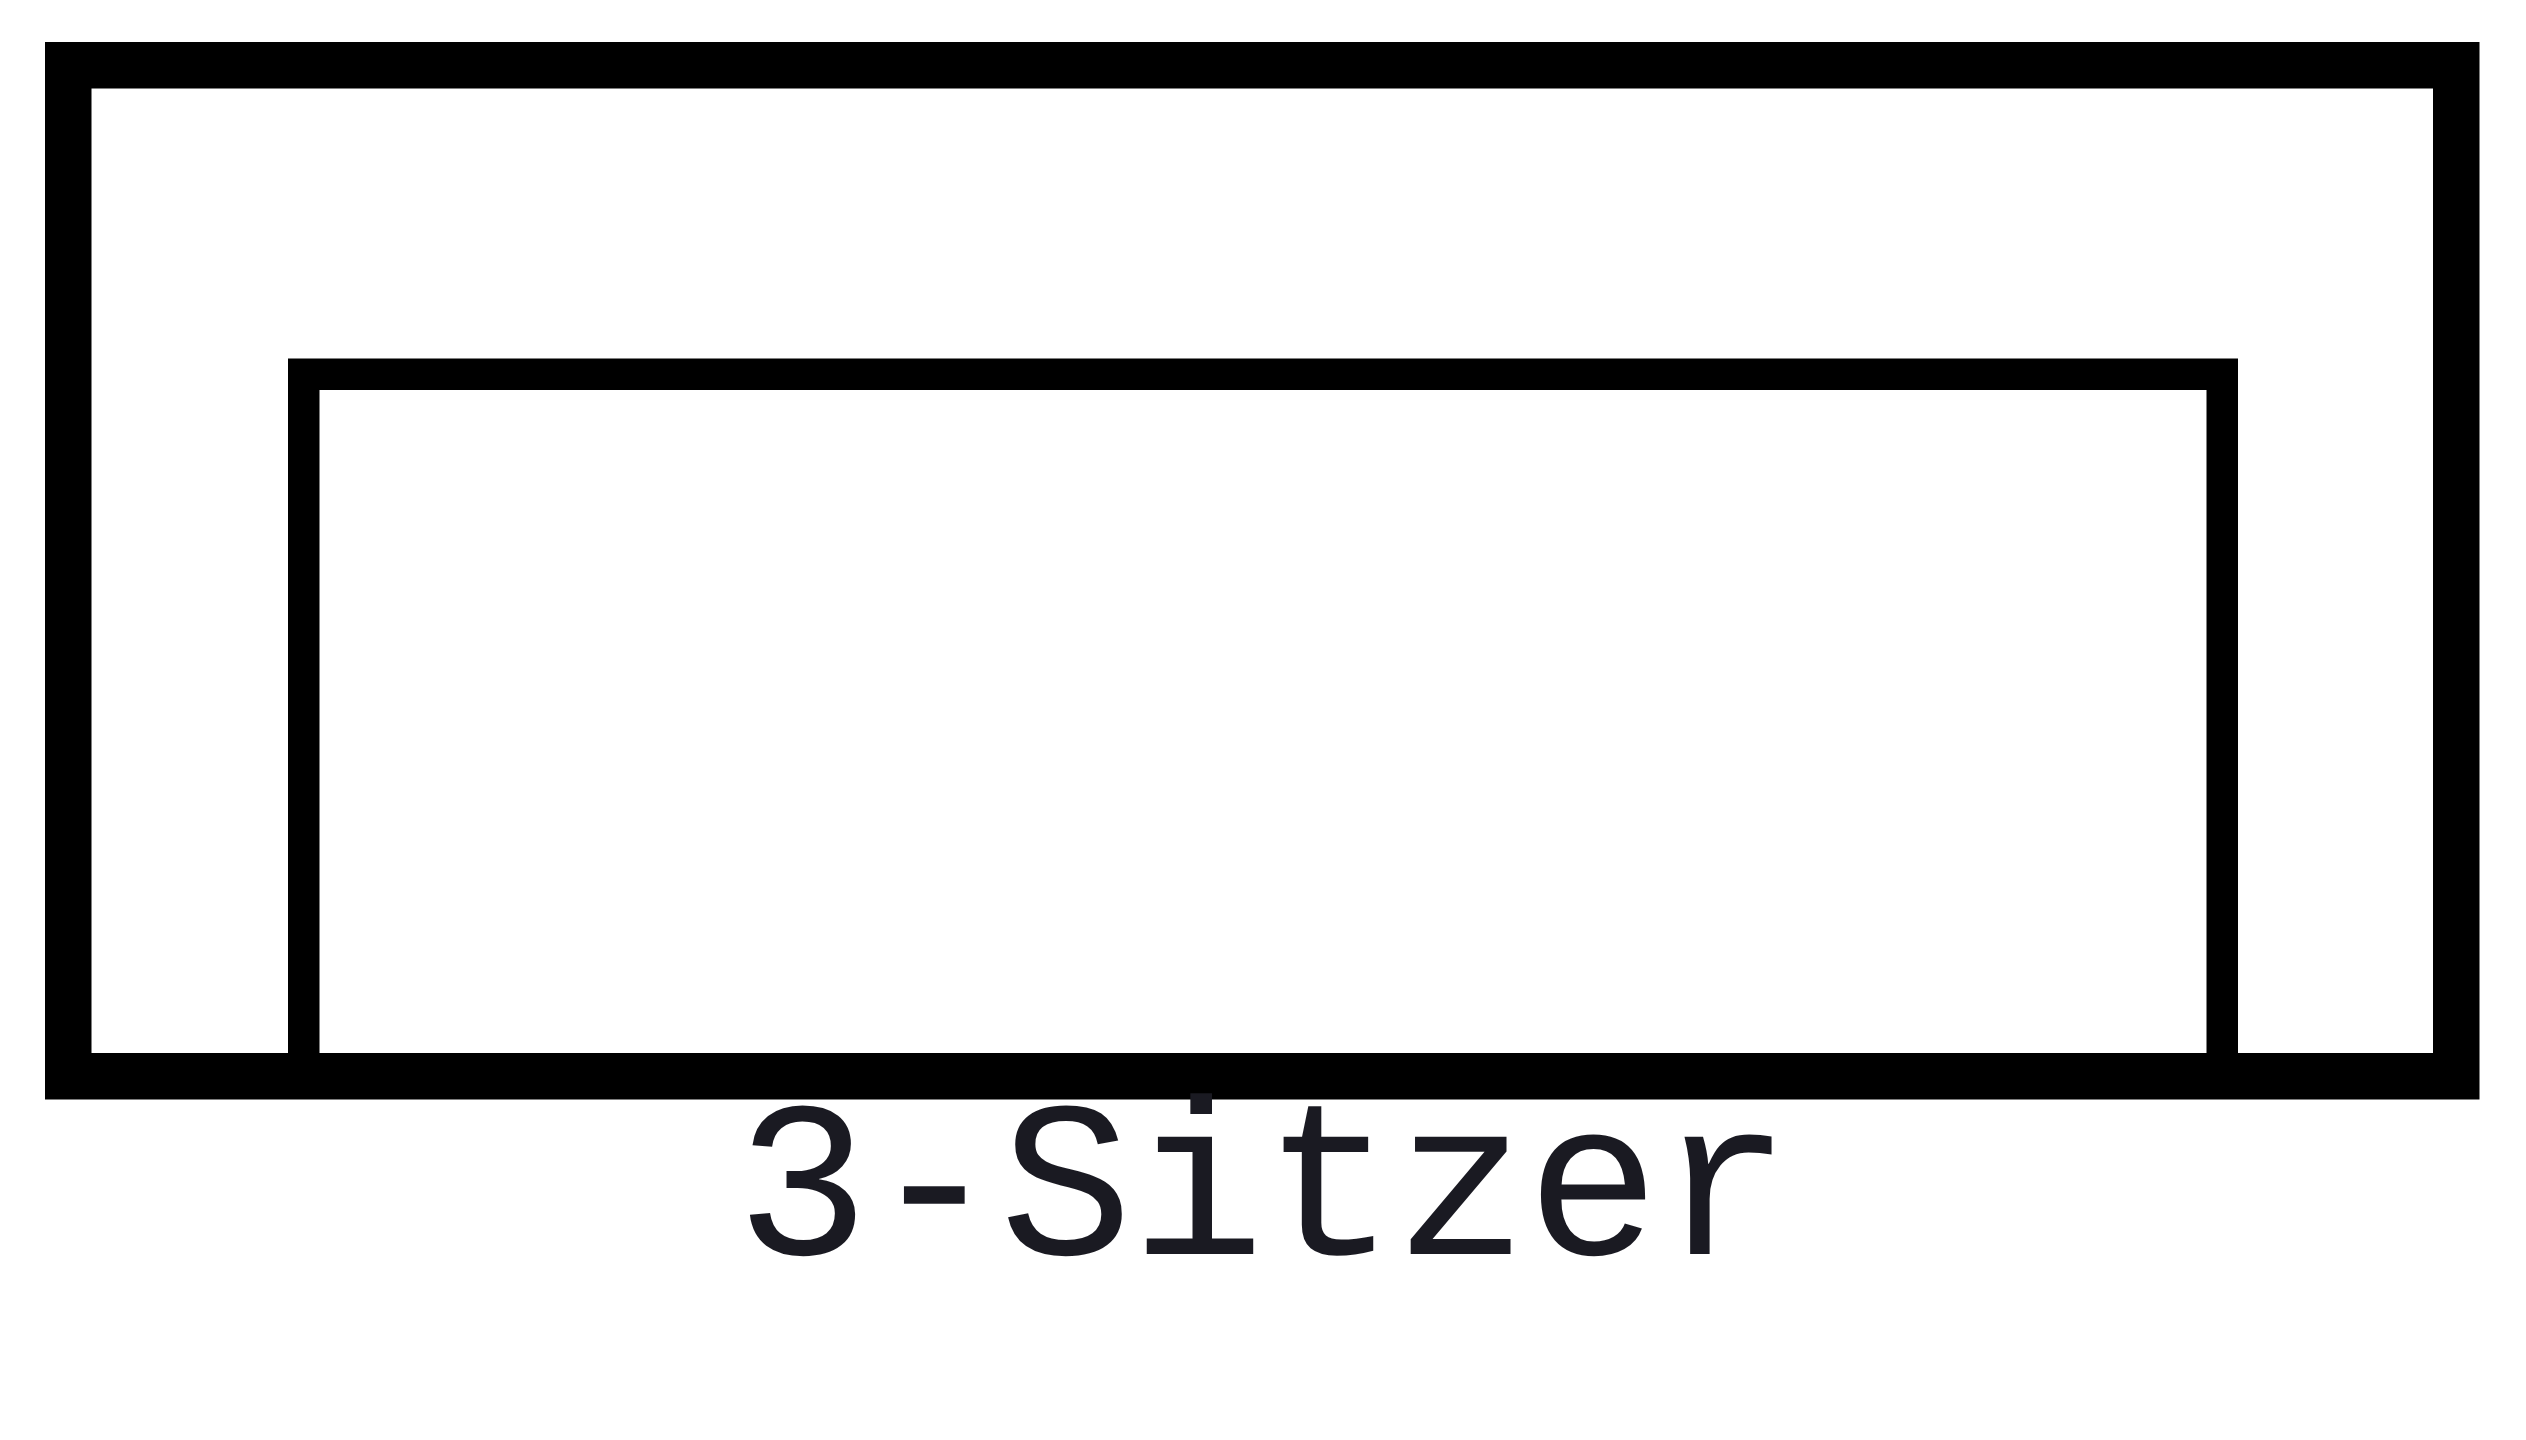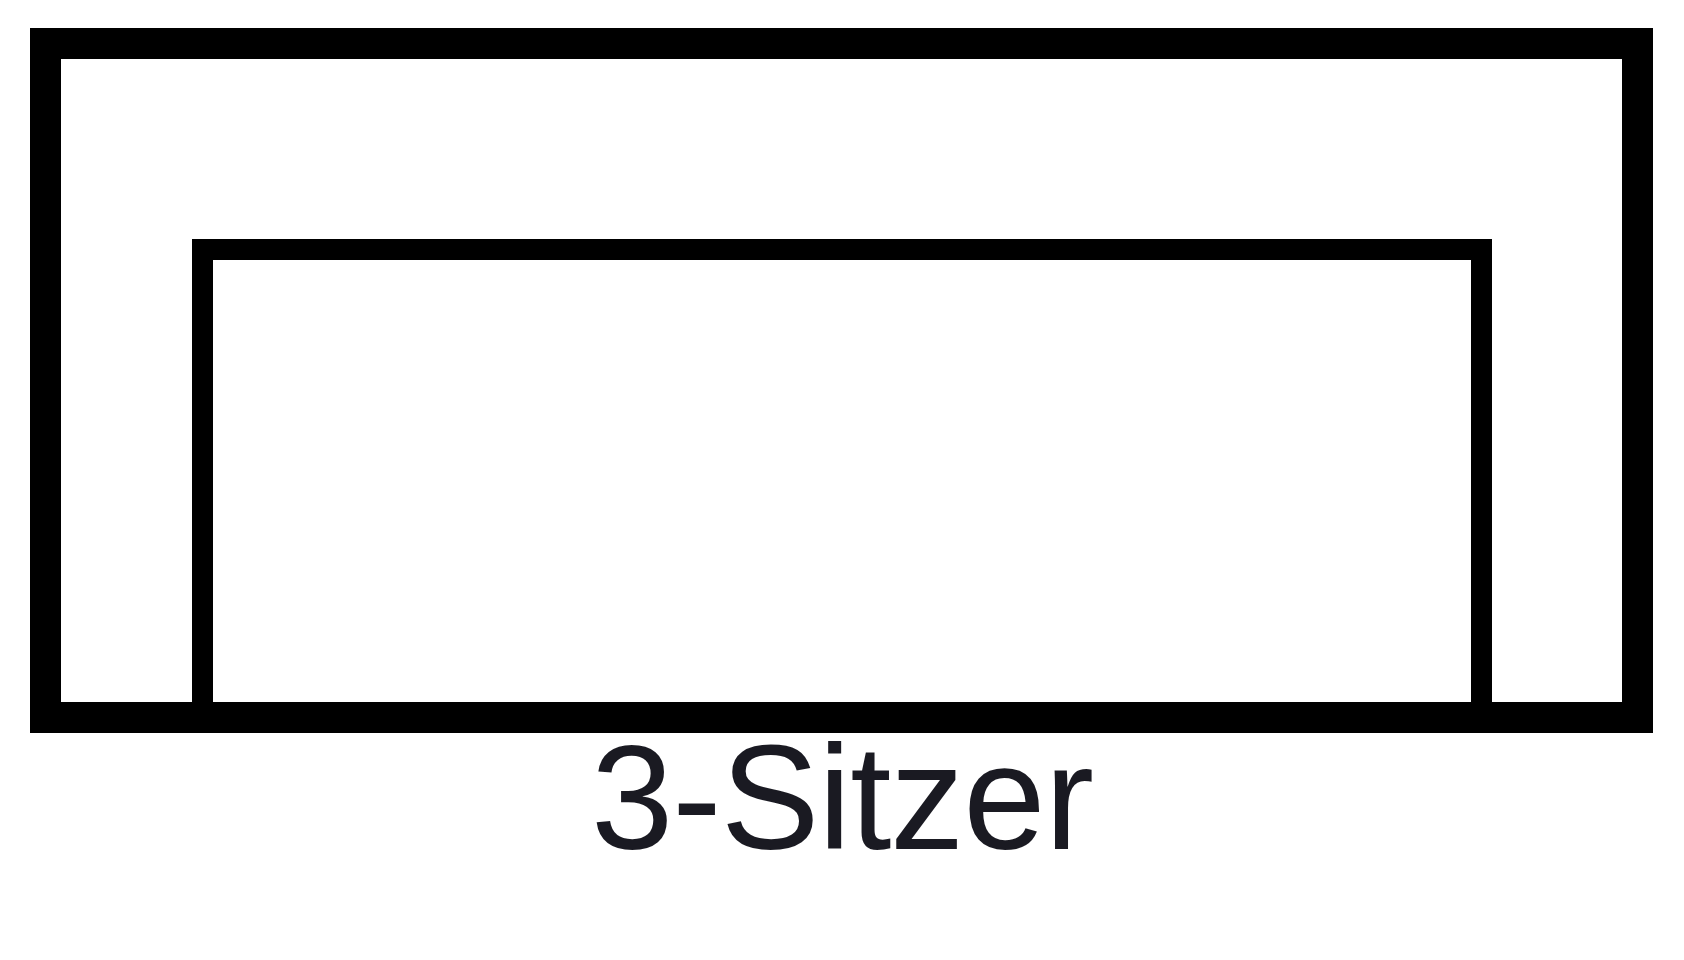--- a/index.html
+++ b/index.html
@@ -31,21 +31,21 @@
     width: 100%;
     height: 100%;
   }
   
   .caption {
     position: absolute;
     left: 0;
     top: 724px;
     width: 1684px;
     text-align: center;
-    font-family: Liberation Sans, sans-serif;
+    font-family: Liberation Mono, monospace;
     font-size: 148px;
     line-height: 1.0;
     font-weight: 400;
     letter-spacing: -1px;
     color: #1a1a22;
     white-space: nowrap;
   }
 </style>
 </head>
 <body>

